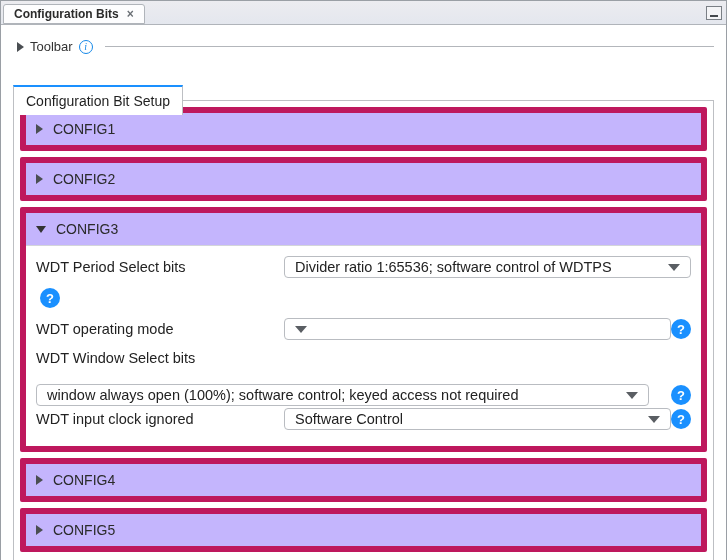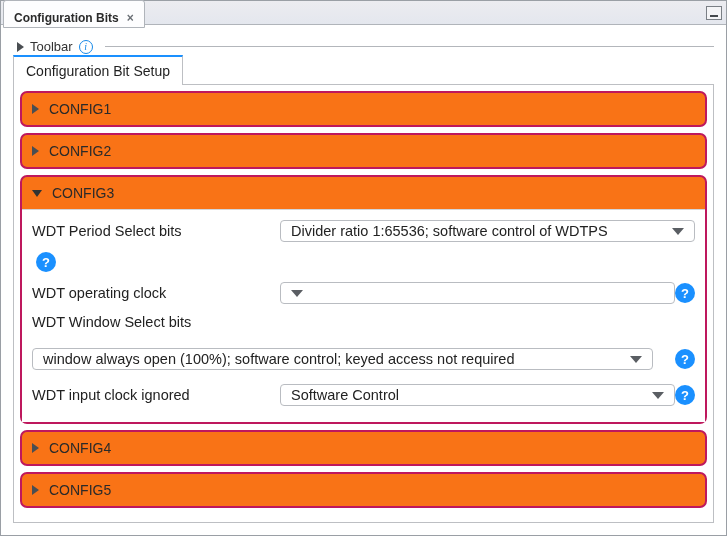--- a/index.html
+++ b/index.html
@@ -6,59 +6,59 @@
   body { margin: 0; padding: 0; background: #fff; width: 727px; height: 560px; overflow: hidden; }
   .window { width: 727px; border: 1px solid #9a9fa5; }
   .titlebar {
     display: flex; align-items: center; justify-content: space-between;
     background: linear-gradient(#ececf0, #e4e7ee);
     border-bottom: 1px solid #b0b4ba; height: 24px; padding: 0 4px 0 0;
   }
   .title-tab {
     display: inline-flex; align-items: flex-start; gap: 6px;
     background: #fdfdfe; border: 1px solid #b0b4ba; border-radius: 3px 3px 0 0;
-    margin-left: 2px; padding: 10px 8px 2px 10px; font-size: 12px; font-weight: 600; color: #2b2b2b;
+    margin-left: 2px; padding: 2px 8px 2px 10px; font-size: 12px; font-weight: 600; color: #2b2b2b;
     position: relative; top: 1px;
   }
   .close-x {
     font-size: 12px; color: #6a6f75; cursor: pointer; padding: 0 2px;
   }
   .minbox {
     width: 16px; height: 14px; border: 1px solid #7a7f85; background: #f4f4f6;
     display: flex; align-items: flex-end; justify-content: center; cursor: pointer;
   }
   .minbox-inner { width: 8px; height: 1.6px; background: #45494d; margin-bottom: 2px; }
   .content { padding: 14px 12px 12px 12px; }
-  .toolbar-row { display: flex; align-items: center; gap: 6px; margin: 0 0 0 4px; }
+  .toolbar-row { display: flex; align-items: center; gap: 6px; margin: 0 0 16px 4px; }
   .tri-right {
     width: 0; height: 0; border-top: 5px solid transparent; border-bottom: 5px solid transparent;
     border-left: 7px solid #4a4e52; display: inline-block;
   }
   .tri-down {
     width: 0; height: 0; border-left: 5px solid transparent; border-right: 5px solid transparent;
     border-top: 7px solid #333; display: inline-block;
   }
   .toolbar-label { font-size: 13px; color: #333; }
   .info-icon {
     width: 14px; height: 14px; border: 1.2px solid #1588e8; border-radius: 50%;
     display: inline-flex; align-items: center; justify-content: center;
     font-size: 10px; color: #1588e8; font-style: italic; font-family: serif; line-height: 1;
   }
   .toolbar-line { flex: 1; height: 1px; background: #b3b6bb; margin-left: 6px; }
   .tabstrip { display: flex; border-bottom: 1px solid #bdbfc3; }
   .tab {
     border: 1px solid #bdbfc3; border-bottom: none; padding: 6px 12px;
     font-size: 14px; color: #1f1f1f; border-radius: 0; background: #fff;
-    position: relative; top: 1px;
+    position: relative; top: 15px;
   }
   .tab.active { border-top: 2px solid #1a90ff; }
   .panel { border: 1px solid #bdbfc3; border-top: none; padding: 6px 6px 8px 6px; }
   .acc {
-    border: 2px solid #be185d; border-radius: 7px; margin-bottom: 6px;
-    background: #f97316;
+    border: 6px solid #be185d; border-radius: 2px; margin-bottom: 6px;
+    background: #c4b5fd;
   }
   .acc-header {
     display: flex; align-items: center; gap: 10px; padding: 8px 10px;
     font-size: 14px; color: #2a2a2a; cursor: pointer;
   }
   .acc-body { background: #fff; border-top: 1px solid #d3d5d9; padding: 10px 10px 6px 10px; }
   .row { display: flex; align-items: center; margin-bottom: 10px; }
   .label { width: 248px; font-size: 14.5px; color: #222; }
   .select {
     flex: 1; height: 22px; border: 1px solid #b9bcc1; border-radius: 4px;
@@ -71,21 +71,21 @@
   }
   .help {
     width: 20px; height: 20px; border-radius: 50%; background: #1a90ff;
     color: #fff; font-size: 13px; font-weight: 700; display: flex;
     align-items: center; justify-content: center; cursor: pointer; flex: 0 0 20px;
   }
   .help-standalone { margin: 4px 0 10px 4px; }
   .select.full { width: 100%; }
   .row.nohelp .label { width: 248px; }
   .stack-label { font-size: 14.5px; color: #222; margin-bottom: 18px; }
-  .stack-row { display: flex; align-items: center; gap: 22px; margin-bottom: 14px; }
+  .stack-row { display: flex; align-items: center; gap: 22px; margin-bottom: 2px; }
 </style>
 </head>
 <body>
 
 <div class="window">
   <div class="titlebar">
     <div class="title-tab">
       <span>Configuration Bits</span>
       <span class="close-x">×</span>
     </div>
@@ -134,21 +134,21 @@
           <div class="row nohelp">
             <div class="label">WDT Period Select bits</div>
             <div class="select">
               <span>Divider ratio 1:65536; software control of WDTPS</span>
               <span class="chev"></span>
             </div>
           </div>
           <div class="help help-standalone">?</div>
 
           <div class="row">
-            <div class="label">WDT operating clock</div>
+            <div class="label">WDT operating mode</div>
             <div class="select">
               <span class="chev"></span>
             </div>
             <div class="help">?</div>
           </div>
 
           <div class="stack-label">WDT Window Select bits</div>
           <div class="stack-row">
             <div class="select full">
               <span>window always open (100%); software control; keyed access not required</span>

